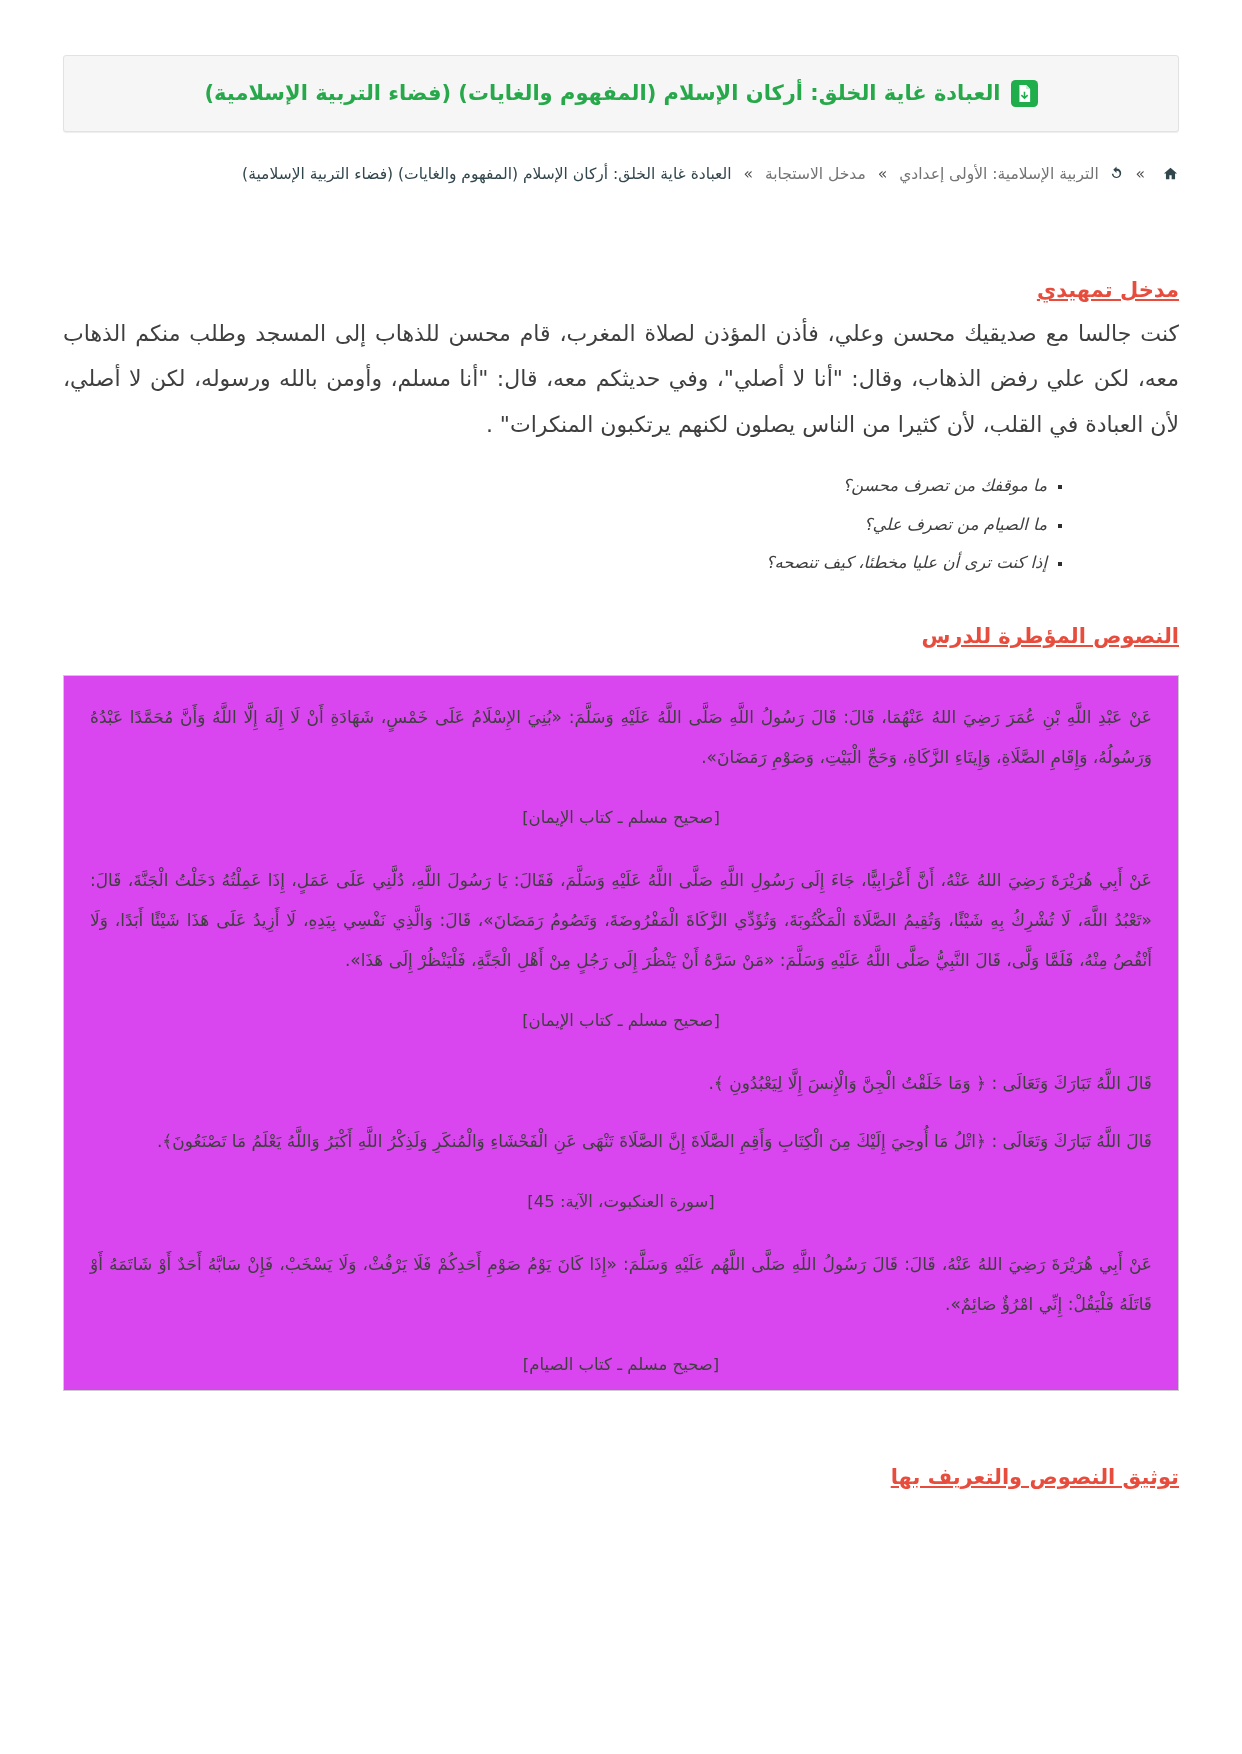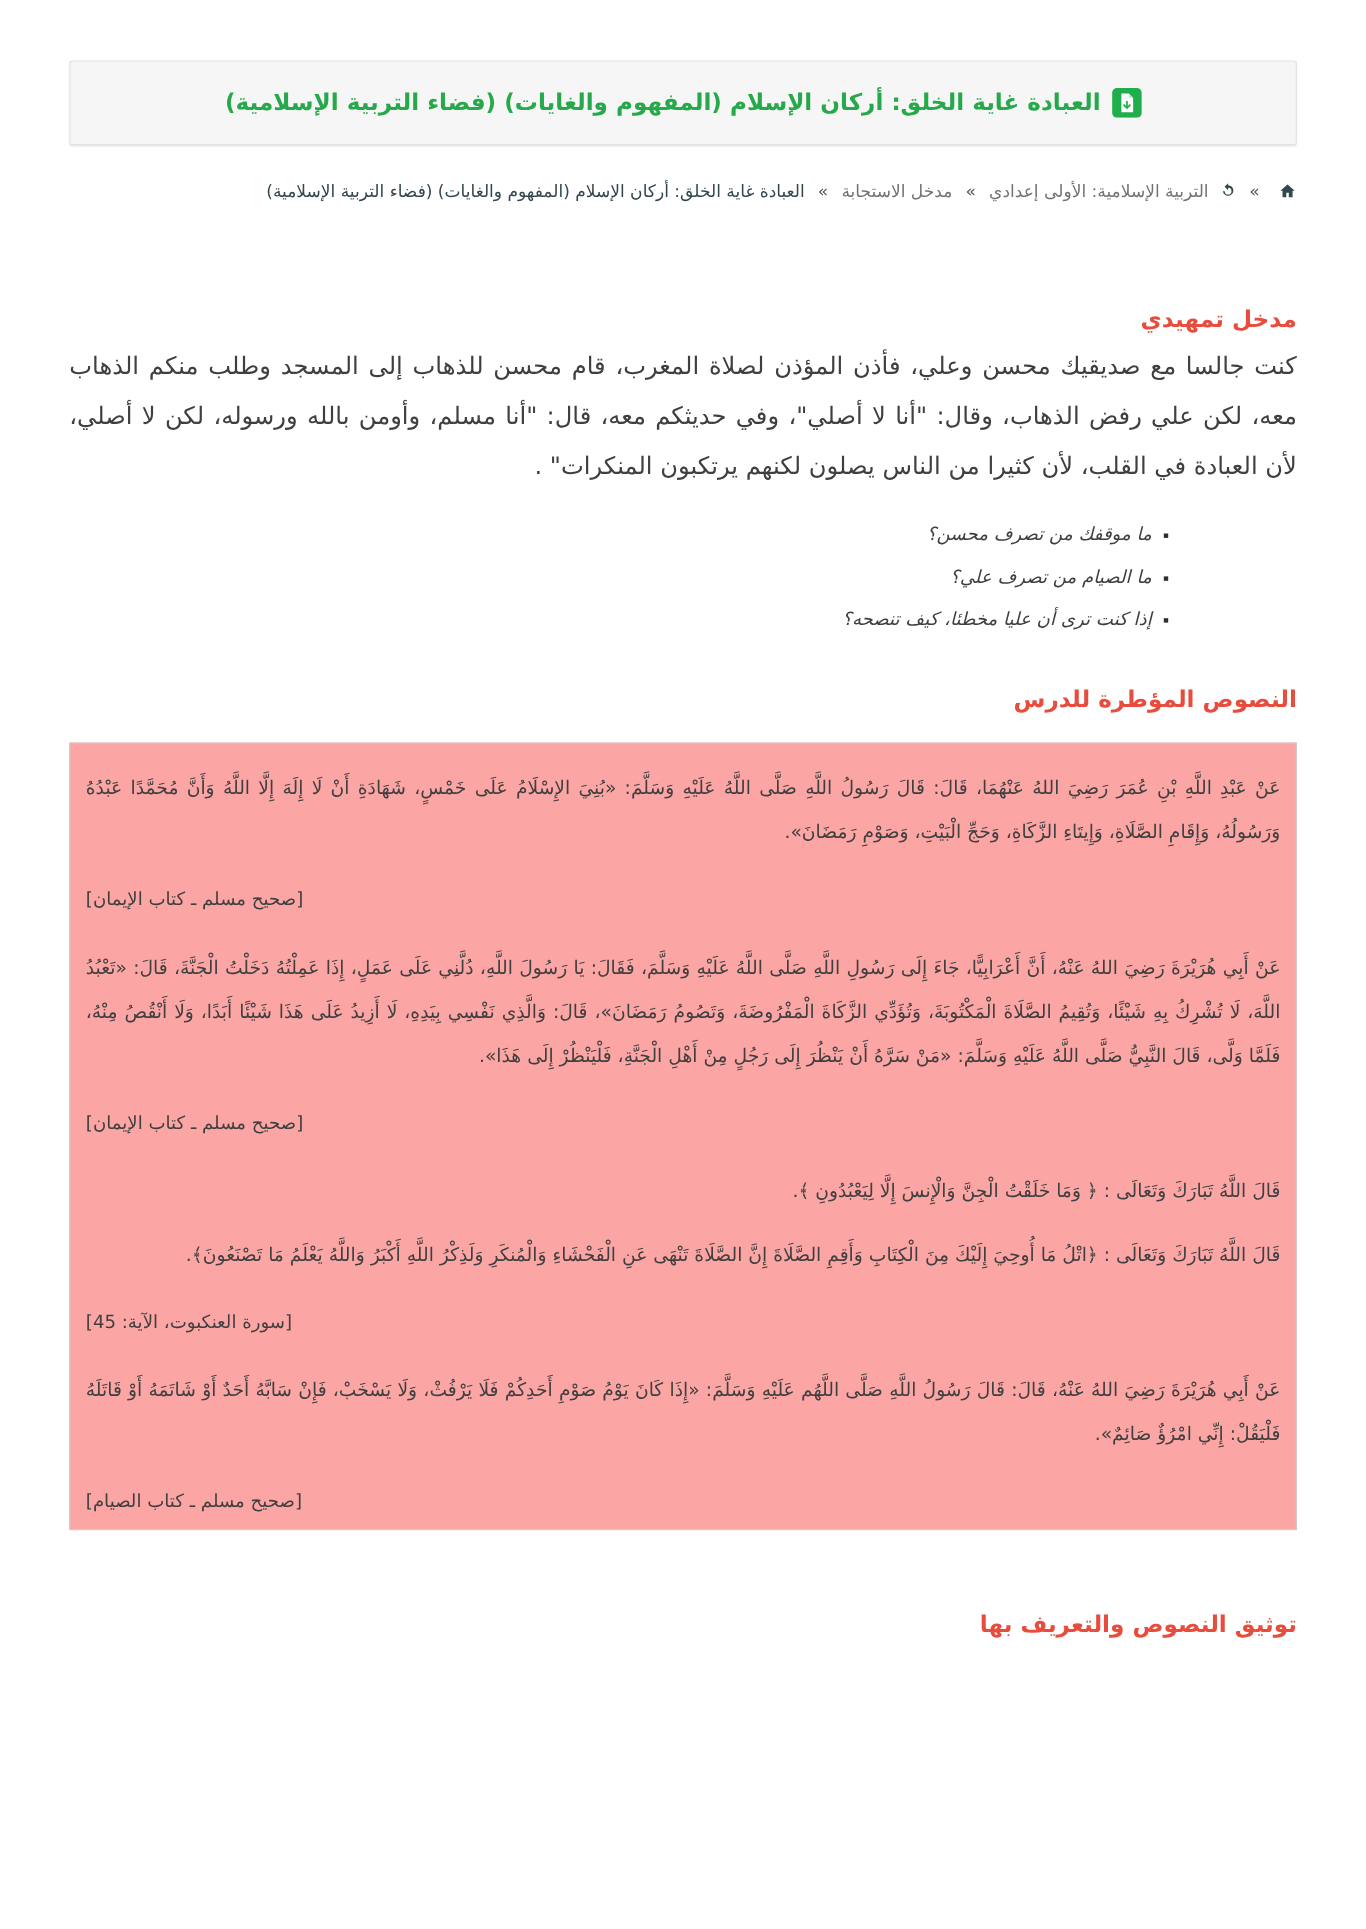--- a/index.html
+++ b/index.html
@@ -48,20 +48,21 @@
   .breadcrumb a { color: #737373; text-decoration: none; cursor: pointer; }
   .breadcrumb .sep { color: #4d4d4d; margin: 0 7px; }
   .crumb-icon { display: inline-block; vertical-align: -2px; margin-left: 5px; }
   
   .section-heading {
     color: #e74c3c;
     font-size: 21px;
     font-weight: bold;
     margin: 0;
     line-height: 1.4;
+    text-decoration: underline;
   }
   .heading-intro { margin-top: 84px; }
   .heading-texts { margin-top: 44px; }
   .heading-doc   { margin-top: 72px; }
   
   .body-text {
     margin: 6px 0 0;
     font-size: 22px;
     line-height: 2.06;
     text-align: justify;
@@ -74,34 +75,34 @@
   }
   .questions li {
     font-size: 16.5px;
     margin: 9px 0;
     line-height: 1.8;
   }
   .questions li::marker { color: #2e2e2e; font-size: 14px; }
   
   .texts-box {
     border: 1px solid #cccccc;
-    background: #fca5a5;
+    background: #d946ef;
     margin-top: 24px;
-    padding: 4px 14px 14px;
+    padding: 4px 26px 14px;
   }
   .quote {
     font-size: 17px;
     line-height: 2.35;
     text-align: justify;
     margin: 18px 0 0;
   }
   .source {
     font-size: 16.5px;
     margin: 30px 0 34px;
-    text-align: left;
+    text-align: center;
   }
   .texts-box .source:last-child { margin-bottom: 2px; }
 </style>
 </head>
 <body>
 
 <div class="page">
 
   <header class="title-card">
     <h1 class="page-title">

